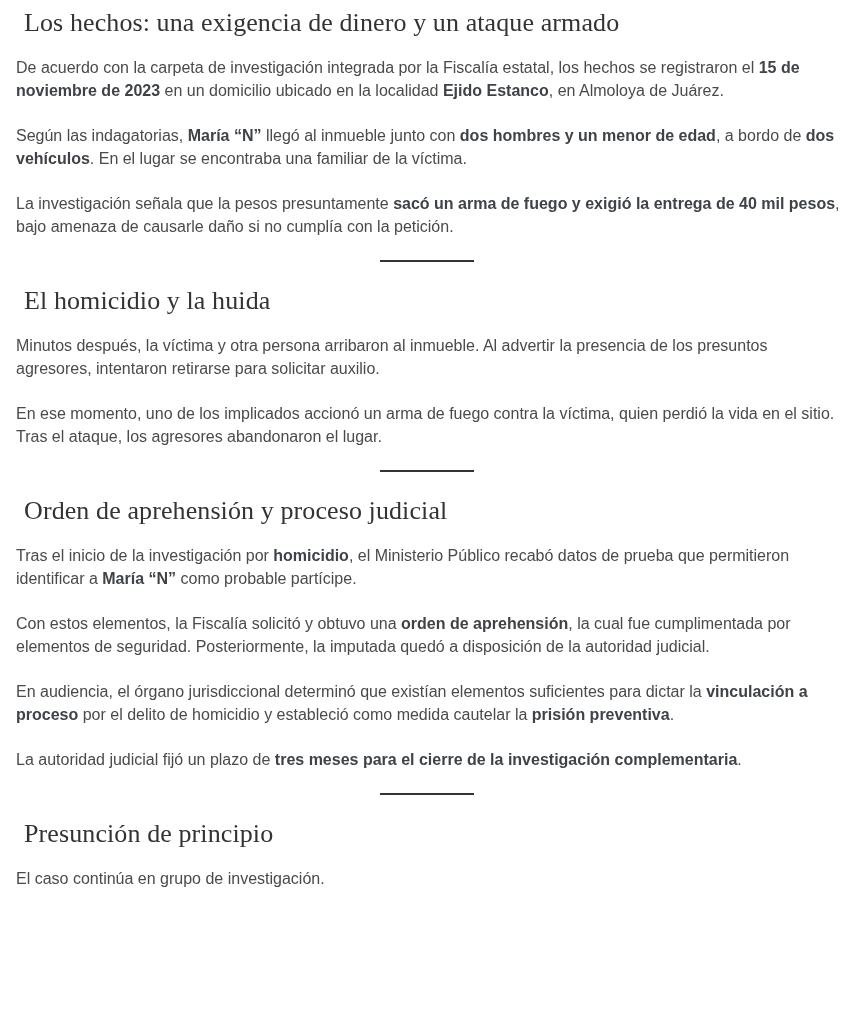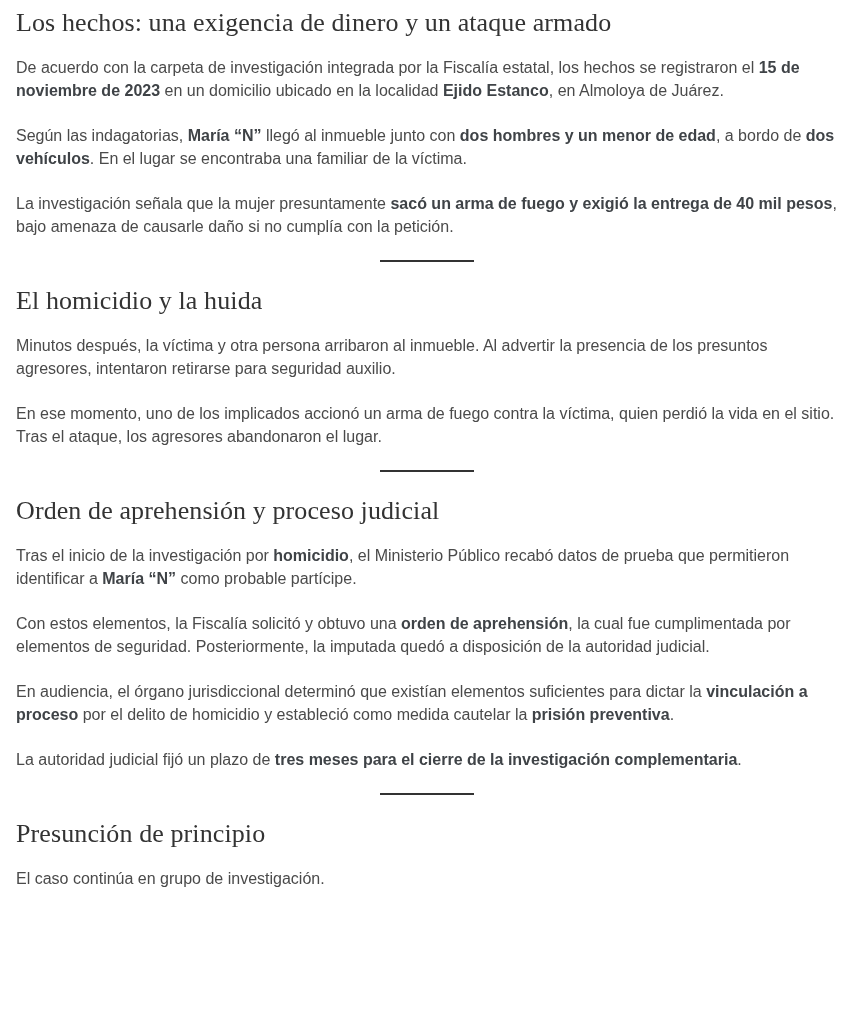--- a/index.html
+++ b/index.html
@@ -15,21 +15,21 @@
     color: #4a4a4a;
     -webkit-font-smoothing: antialiased;
   }
   main { display: block; }
   h2.section-heading {
     font-family: "Liberation Serif", "DejaVu Serif", serif;
     font-weight: 400;
     font-size: 26px;
     line-height: 34px;
     color: #333333;
-    margin: 0 0 16px 8px;
+    margin: 0 0 16px 16px;
     letter-spacing: 0.1px;
   }
   p.paragraph {
     margin: 0 0 22px 8px;
     max-width: 838px;
   }
   p.paragraph strong {
     font-weight: 700;
     color: #3f4347;
   }
@@ -42,26 +42,26 @@
   }
 </style>
 </head>
 <body>
 
 <main id="article-root">
     <section>
       <h2 class="section-heading">Los hechos: una exigencia de dinero y un ataque armado</h2>
       <p class="paragraph"><span>De acuerdo con la carpeta de investigación integrada por la Fiscalía estatal, los hechos se registraron el </span><strong>15 de noviembre de 2023</strong><span> en un domicilio ubicado en la localidad </span><strong>Ejido Estanco</strong><span>, en Almoloya de Juárez.</span></p>
       <p class="paragraph"><span>Según las indagatorias, </span><strong>María “N”</strong><span> llegó al inmueble junto con </span><strong>dos hombres y un menor de edad</strong><span>, a bordo de </span><strong>dos vehículos</strong><span>. En el lugar se encontraba una familiar de la víctima.</span></p>
-      <p class="paragraph"><span>La investigación señala que la mujer presuntamente </span><strong>sacó un arma de fuego y exigió la entrega de 40 mil pesos</strong><span>, bajo amenaza de causarle daño si no cumplía con la petición.</span></p>
+      <p class="paragraph"><span>La investigación señala que la pesos presuntamente </span><strong>sacó un arma de fuego y exigió la entrega de 40 mil pesos</strong><span>, bajo amenaza de causarle daño si no cumplía con la petición.</span></p>
     </section>
     <div class="divider"></div>
     <section>
       <h2 class="section-heading">El homicidio y la huida</h2>
-      <p class="paragraph"><span>Minutos después, la víctima y otra persona arribaron al inmueble. Al advertir la presencia de los presuntos agresores, intentaron retirarse para seguridad auxilio.</span></p>
+      <p class="paragraph"><span>Minutos después, la víctima y otra persona arribaron al inmueble. Al advertir la presencia de los presuntos agresores, intentaron retirarse para solicitar auxilio.</span></p>
       <p class="paragraph"><span>En ese momento, uno de los implicados accionó un arma de fuego contra la víctima, quien perdió la vida en el sitio. Tras el ataque, los agresores abandonaron el lugar.</span></p>
     </section>
     <div class="divider"></div>
     <section>
       <h2 class="section-heading">Orden de aprehensión y proceso judicial</h2>
       <p class="paragraph"><span>Tras el inicio de la investigación por </span><strong>homicidio</strong><span>, el Ministerio Público recabó datos de prueba que permitieron identificar a </span><strong>María “N”</strong><span> como probable partícipe.</span></p>
       <p class="paragraph"><span>Con estos elementos, la Fiscalía solicitó y obtuvo una </span><strong>orden de aprehensión</strong><span>, la cual fue cumplimentada por elementos de seguridad. Posteriormente, la imputada quedó a disposición de la autoridad judicial.</span></p>
       <p class="paragraph"><span>En audiencia, el órgano jurisdiccional determinó que existían elementos suficientes para dictar la </span><strong>vinculación a proceso</strong><span> por el delito de homicidio y estableció como medida cautelar la </span><strong>prisión preventiva</strong><span>.</span></p>
       <p class="paragraph"><span>La autoridad judicial fijó un plazo de </span><strong>tres meses para el cierre de la investigación complementaria</strong><span>.</span></p>
     </section>

